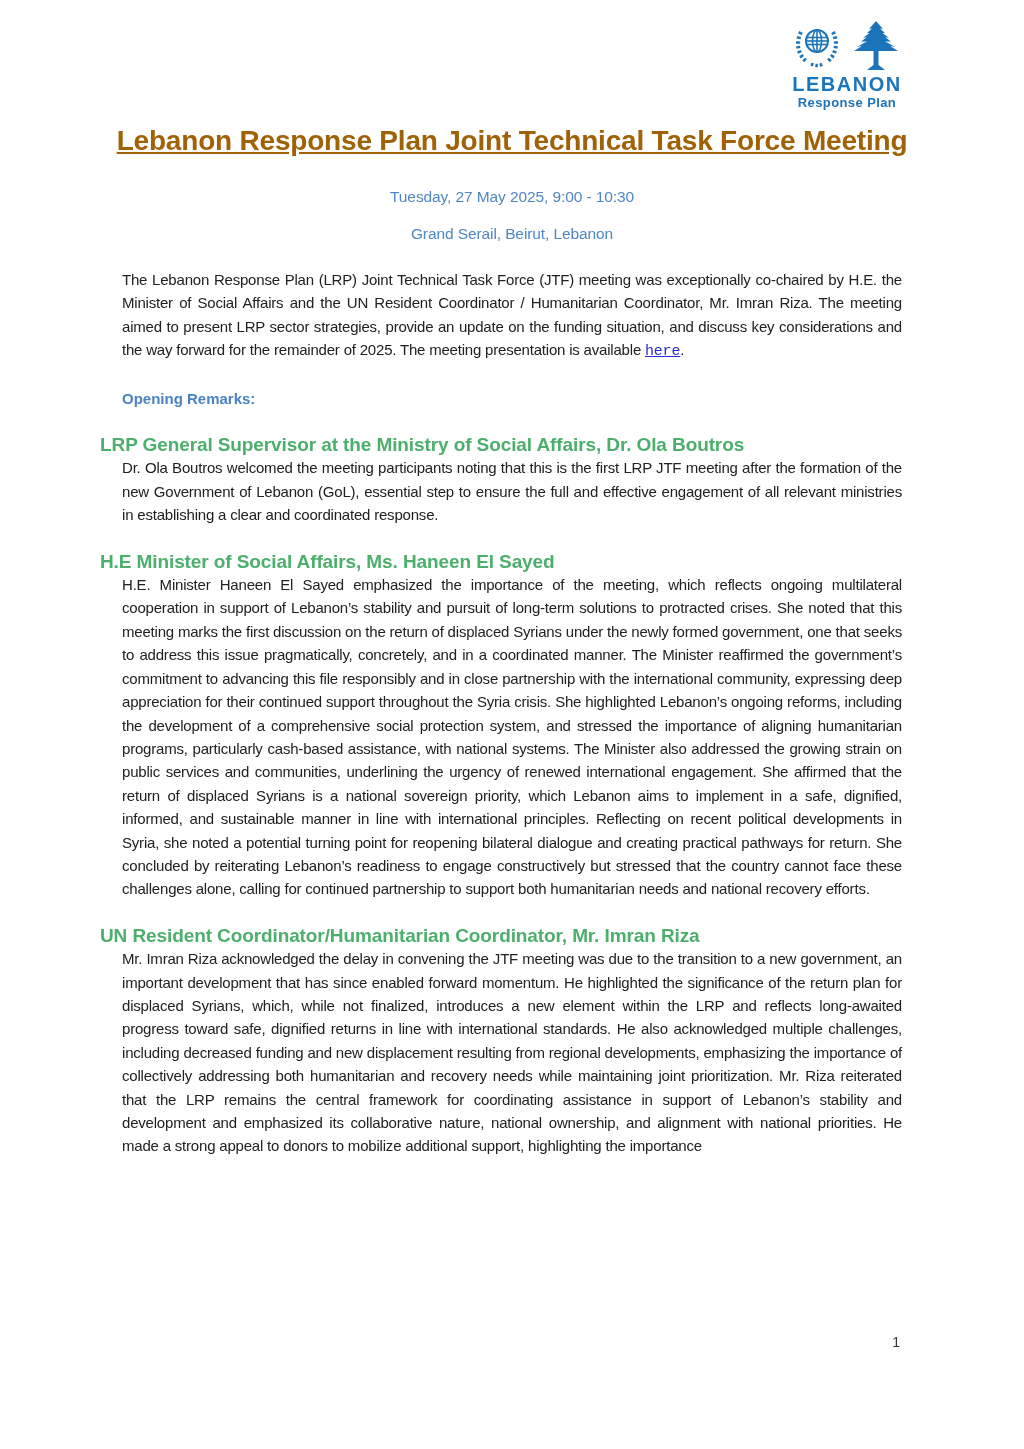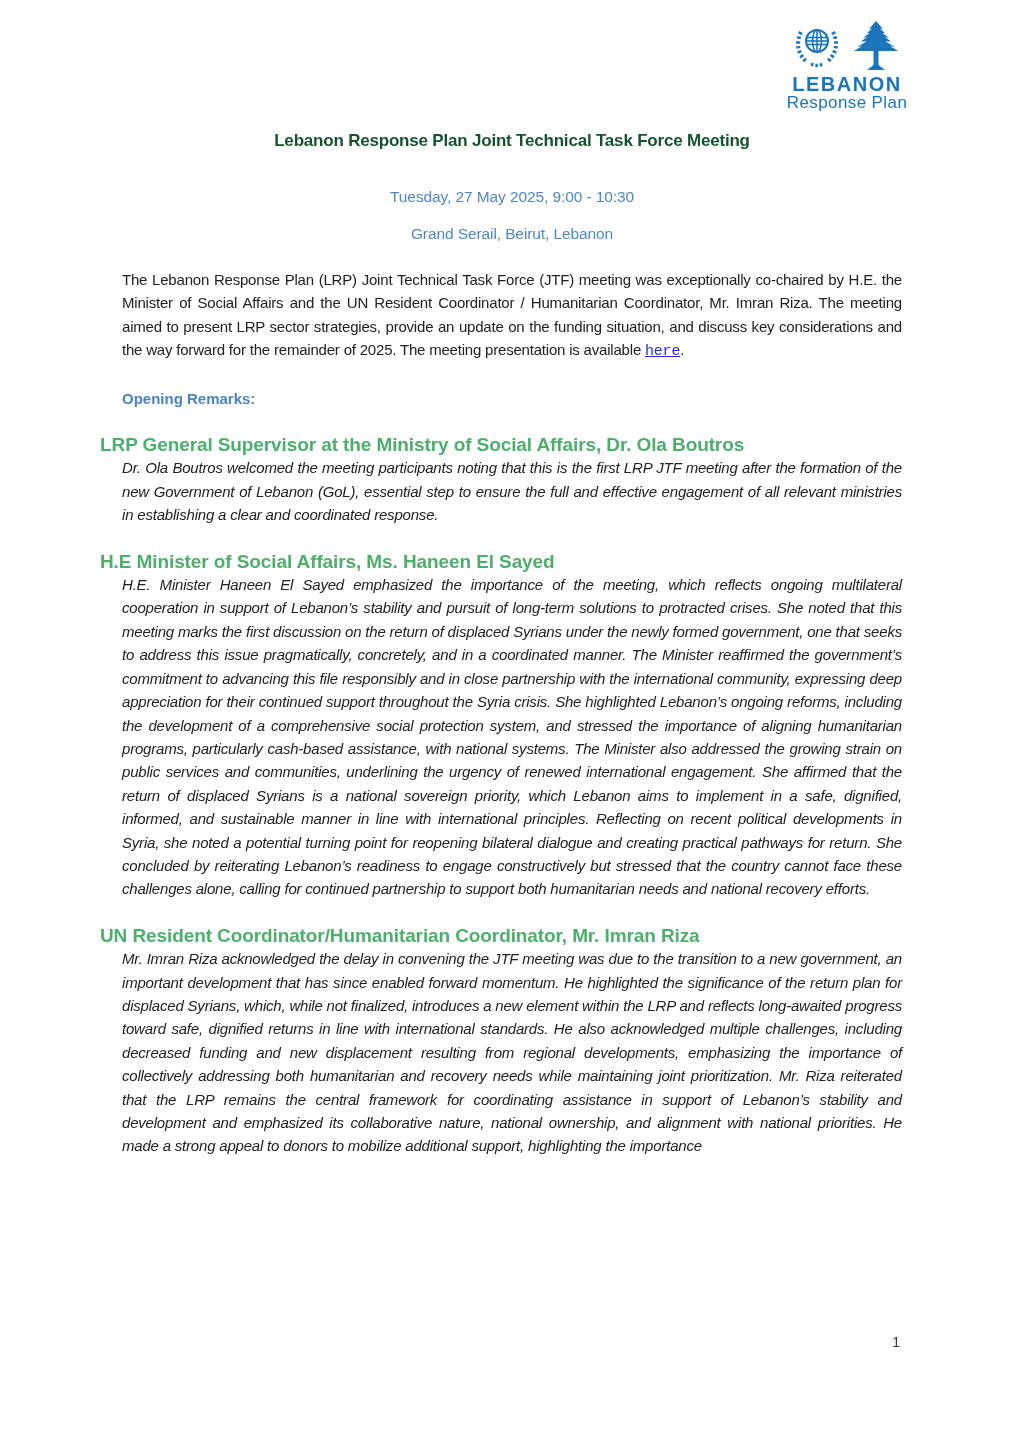--- a/index.html
+++ b/index.html
@@ -30,57 +30,58 @@
     height: 54px;
   }
   .logo-lebanon {
     font-size: 20px;
     font-weight: bold;
     letter-spacing: 1.5px;
     margin-top: 2px;
     line-height: 20px;
   }
   .logo-rp {
-    font-size: 17px;
-    font-weight: normal;
+    font-size: 13px;
+    font-weight: bold;
     letter-spacing: 0.4px;
     line-height: 15px;
     margin-top: 1px;
   }
 
   
   .title {
     margin: 127px 95px 0 95px;
     text-align: center;
-    font-size: 17px;
+    font-size: 28px;
     line-height: 28px;
     font-weight: bold;
-    color: #14532d;
+    color: #a16207;
     letter-spacing: -0.2px;
+    text-decoration: underline;
   }
   .date-line {
     margin: 15px 122px;
     text-align: center;
     font-size: 15.5px;
     line-height: 22px;
     color: #4F87C6;
     letter-spacing: -0.1px;
   }
   .date-first { margin-top: 31px; }
 
   
   .body-p {
     margin: 23px 122px 0 122px;
     font-size: 15px;
     line-height: 23.4px;
     text-align: justify;
     color: #212121;
     letter-spacing: -0.2px;
   }
-  .after-heading { margin-top: 0; font-style: italic; }
+  .after-heading { margin-top: 0; }
   .blue-label {
     margin: 23px 122px 0 122px;
     font-size: 15px;
     line-height: 23.4px;
     font-weight: bold;
     color: #4A82C4;
   }
   .green-h {
     margin: 23px 122px 0 100px;
     font-size: 19px;

